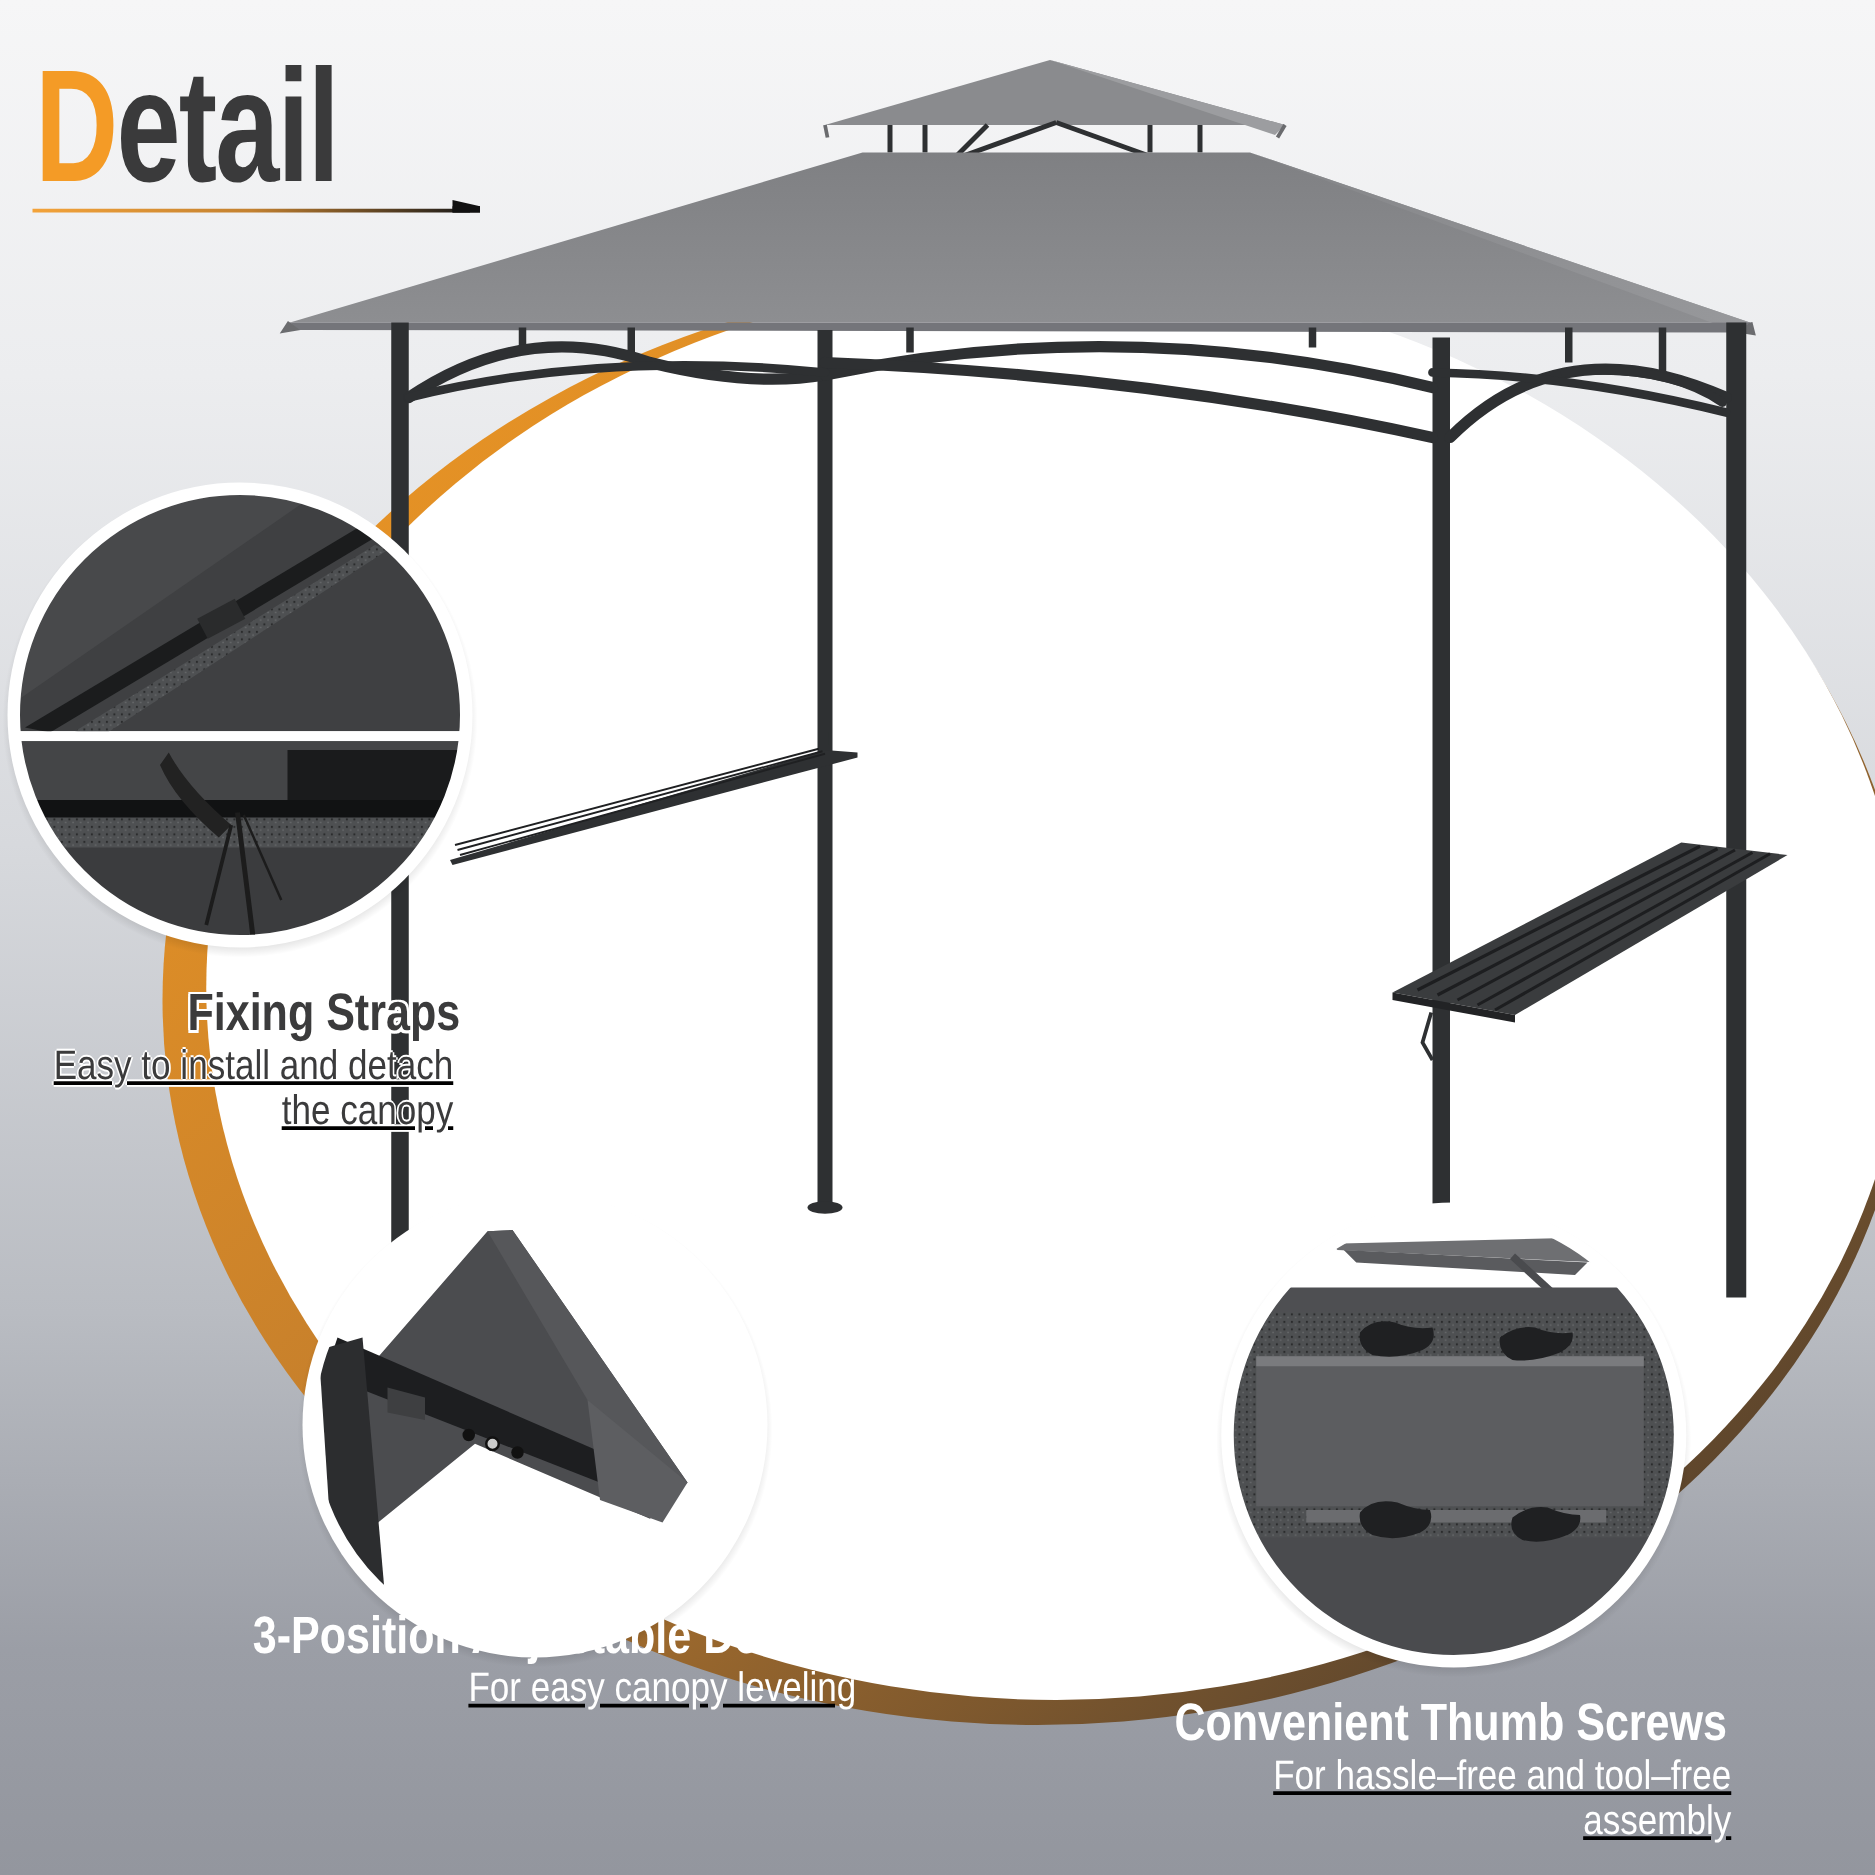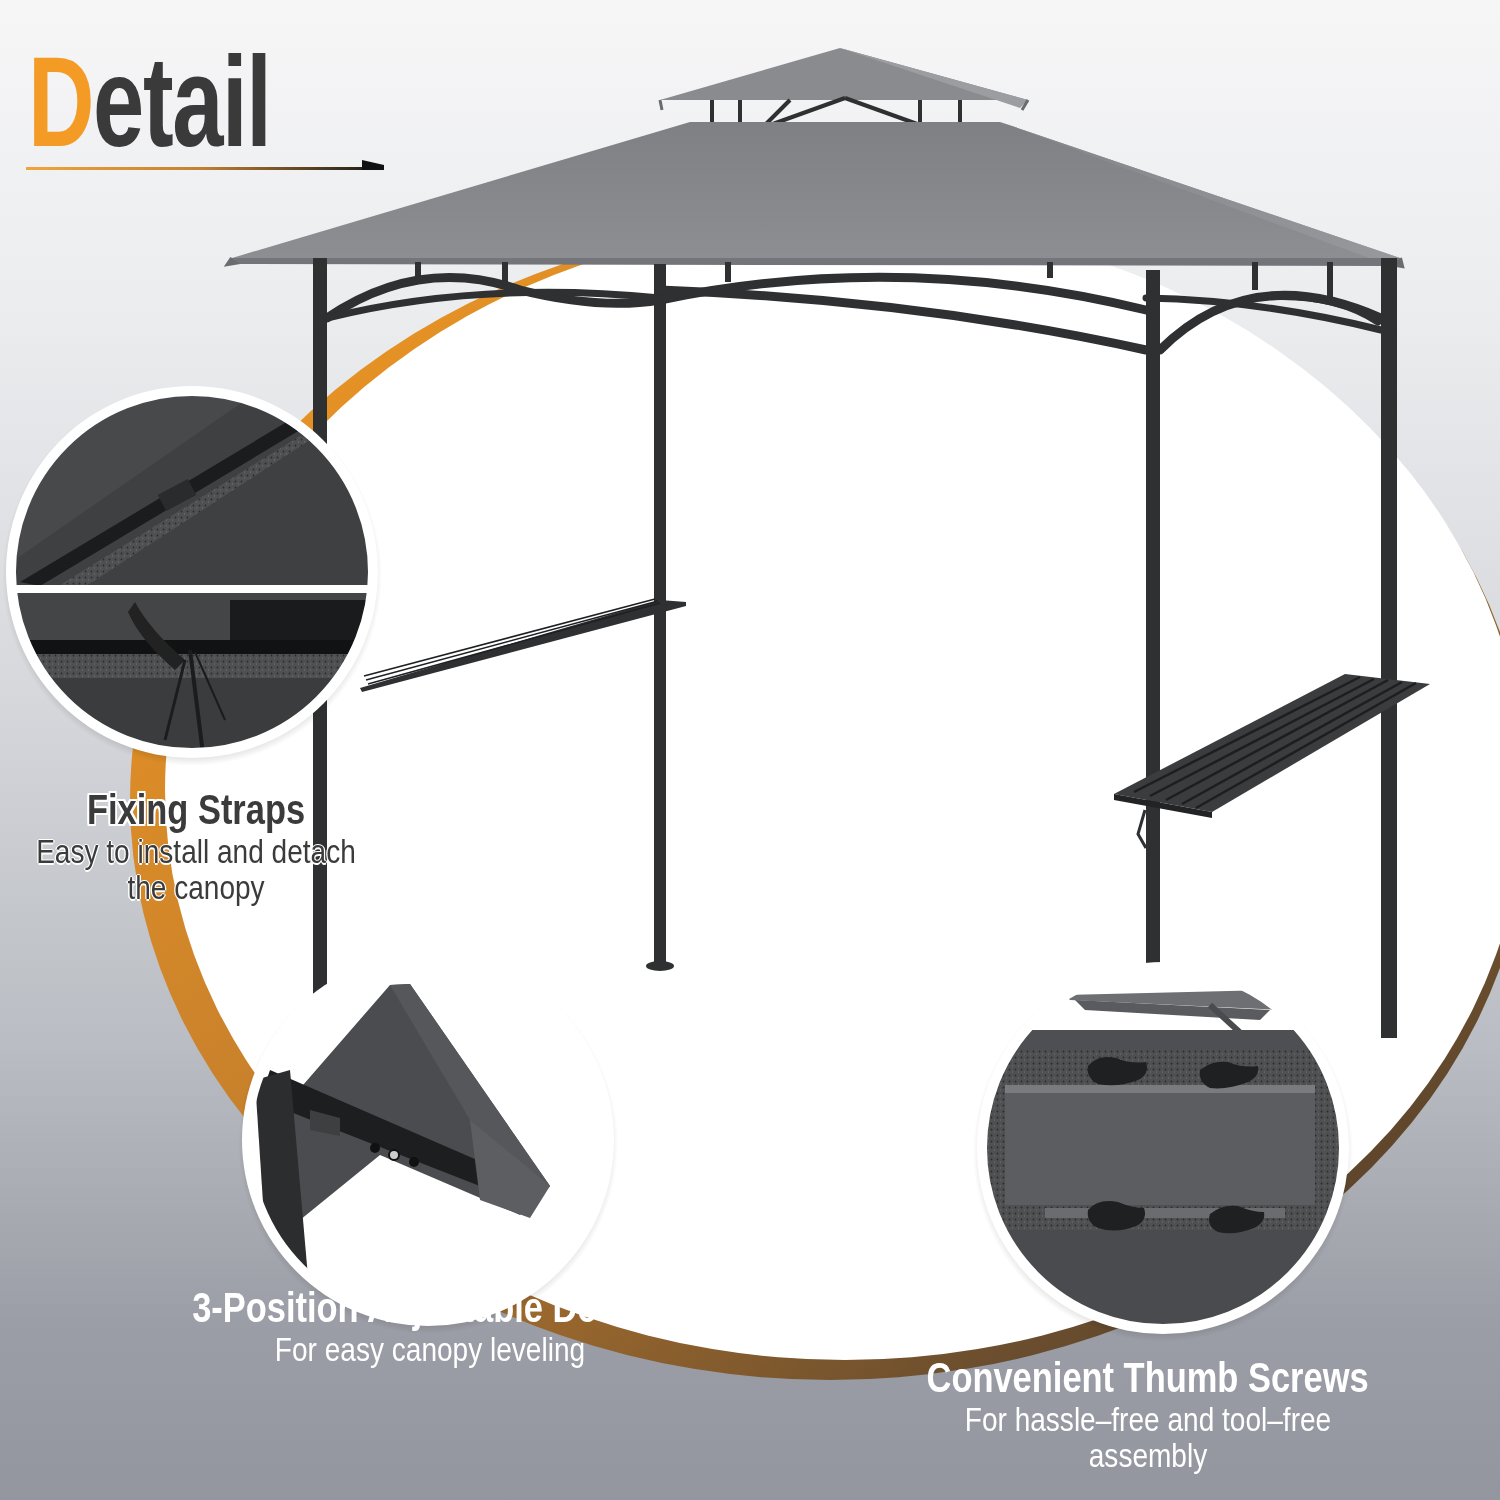--- a/index.html
+++ b/index.html
@@ -19,39 +19,39 @@
   .title .accent { color: #f49b26; }
   .title-underline {
     position: absolute; left: 26px; top: 167px; width: 350px; height: 3px;
     background: linear-gradient(90deg, #f3a33a 0%, #c38130 50%, #1a1a1a 100%);
   }
   .title-arrow {
     position: absolute; left: 362px; top: 160px; width: 0; height: 0;
     border-top: 5px solid transparent; border-bottom: 5px solid #111;
     border-left: 22px solid #111;
   }
-  .feature { position: absolute; text-align: center; }
+  .feature { position: absolute; text-align: right; text-decoration: underline; }
   .feature .ft-title {
     font-family: "Liberation Sans", sans-serif; font-weight: 700;
     display: inline-block; transform: scaleX(0.82); transform-origin: center top;
     white-space: nowrap;
   }
   .feature .ft-desc {
     font-family: "Liberation Sans", sans-serif; font-weight: 400;
     display: block; transform: scaleX(0.85); transform-origin: center top;
   }
   .f1 { left: 0px; top: 786px; width: 392px; }
   .f1 .ft-title { font-size: 42px; color: #3b3b3c;
     text-shadow: 2px 0 #fff, -2px 0 #fff, 0 2px #fff, 0 -2px #fff, 2px 2px #fff, -2px -2px #fff, 2px -2px #fff, -2px 2px #fff; }
   .f1 .ft-desc { font-size: 33px; line-height: 36px; color: #3b3b3c;
     text-shadow: 1.5px 0 #fff, -1.5px 0 #fff, 0 1.5px #fff, 0 -1.5px #fff; }
   .f2 { left: 130px; top: 1284px; width: 600px; }
   .f2 .ft-title { font-size: 42px; color: #ffffff; }
   .f2 .ft-desc { font-size: 33px; line-height: 36px; color: #ffffff; }
-  .f3 { left: 848px; top: 1354px; width: 600px; }
+  .f3 { left: 830px; top: 1354px; width: 600px; }
   .f3 .ft-title { font-size: 42px; color: #ffffff; }
   .f3 .ft-desc { font-size: 33px; line-height: 36px; color: #ffffff; }
 </style>
 </head>
 <body>
 
 <svg class="scene" viewBox="0 0 1500 1500" xmlns="http://www.w3.org/2000/svg">
   <defs>
     <linearGradient id="ringGrad" x1="0" y1="0" x2="1" y2="1">
       <stop offset="0" stop-color="#f39a22"></stop>

